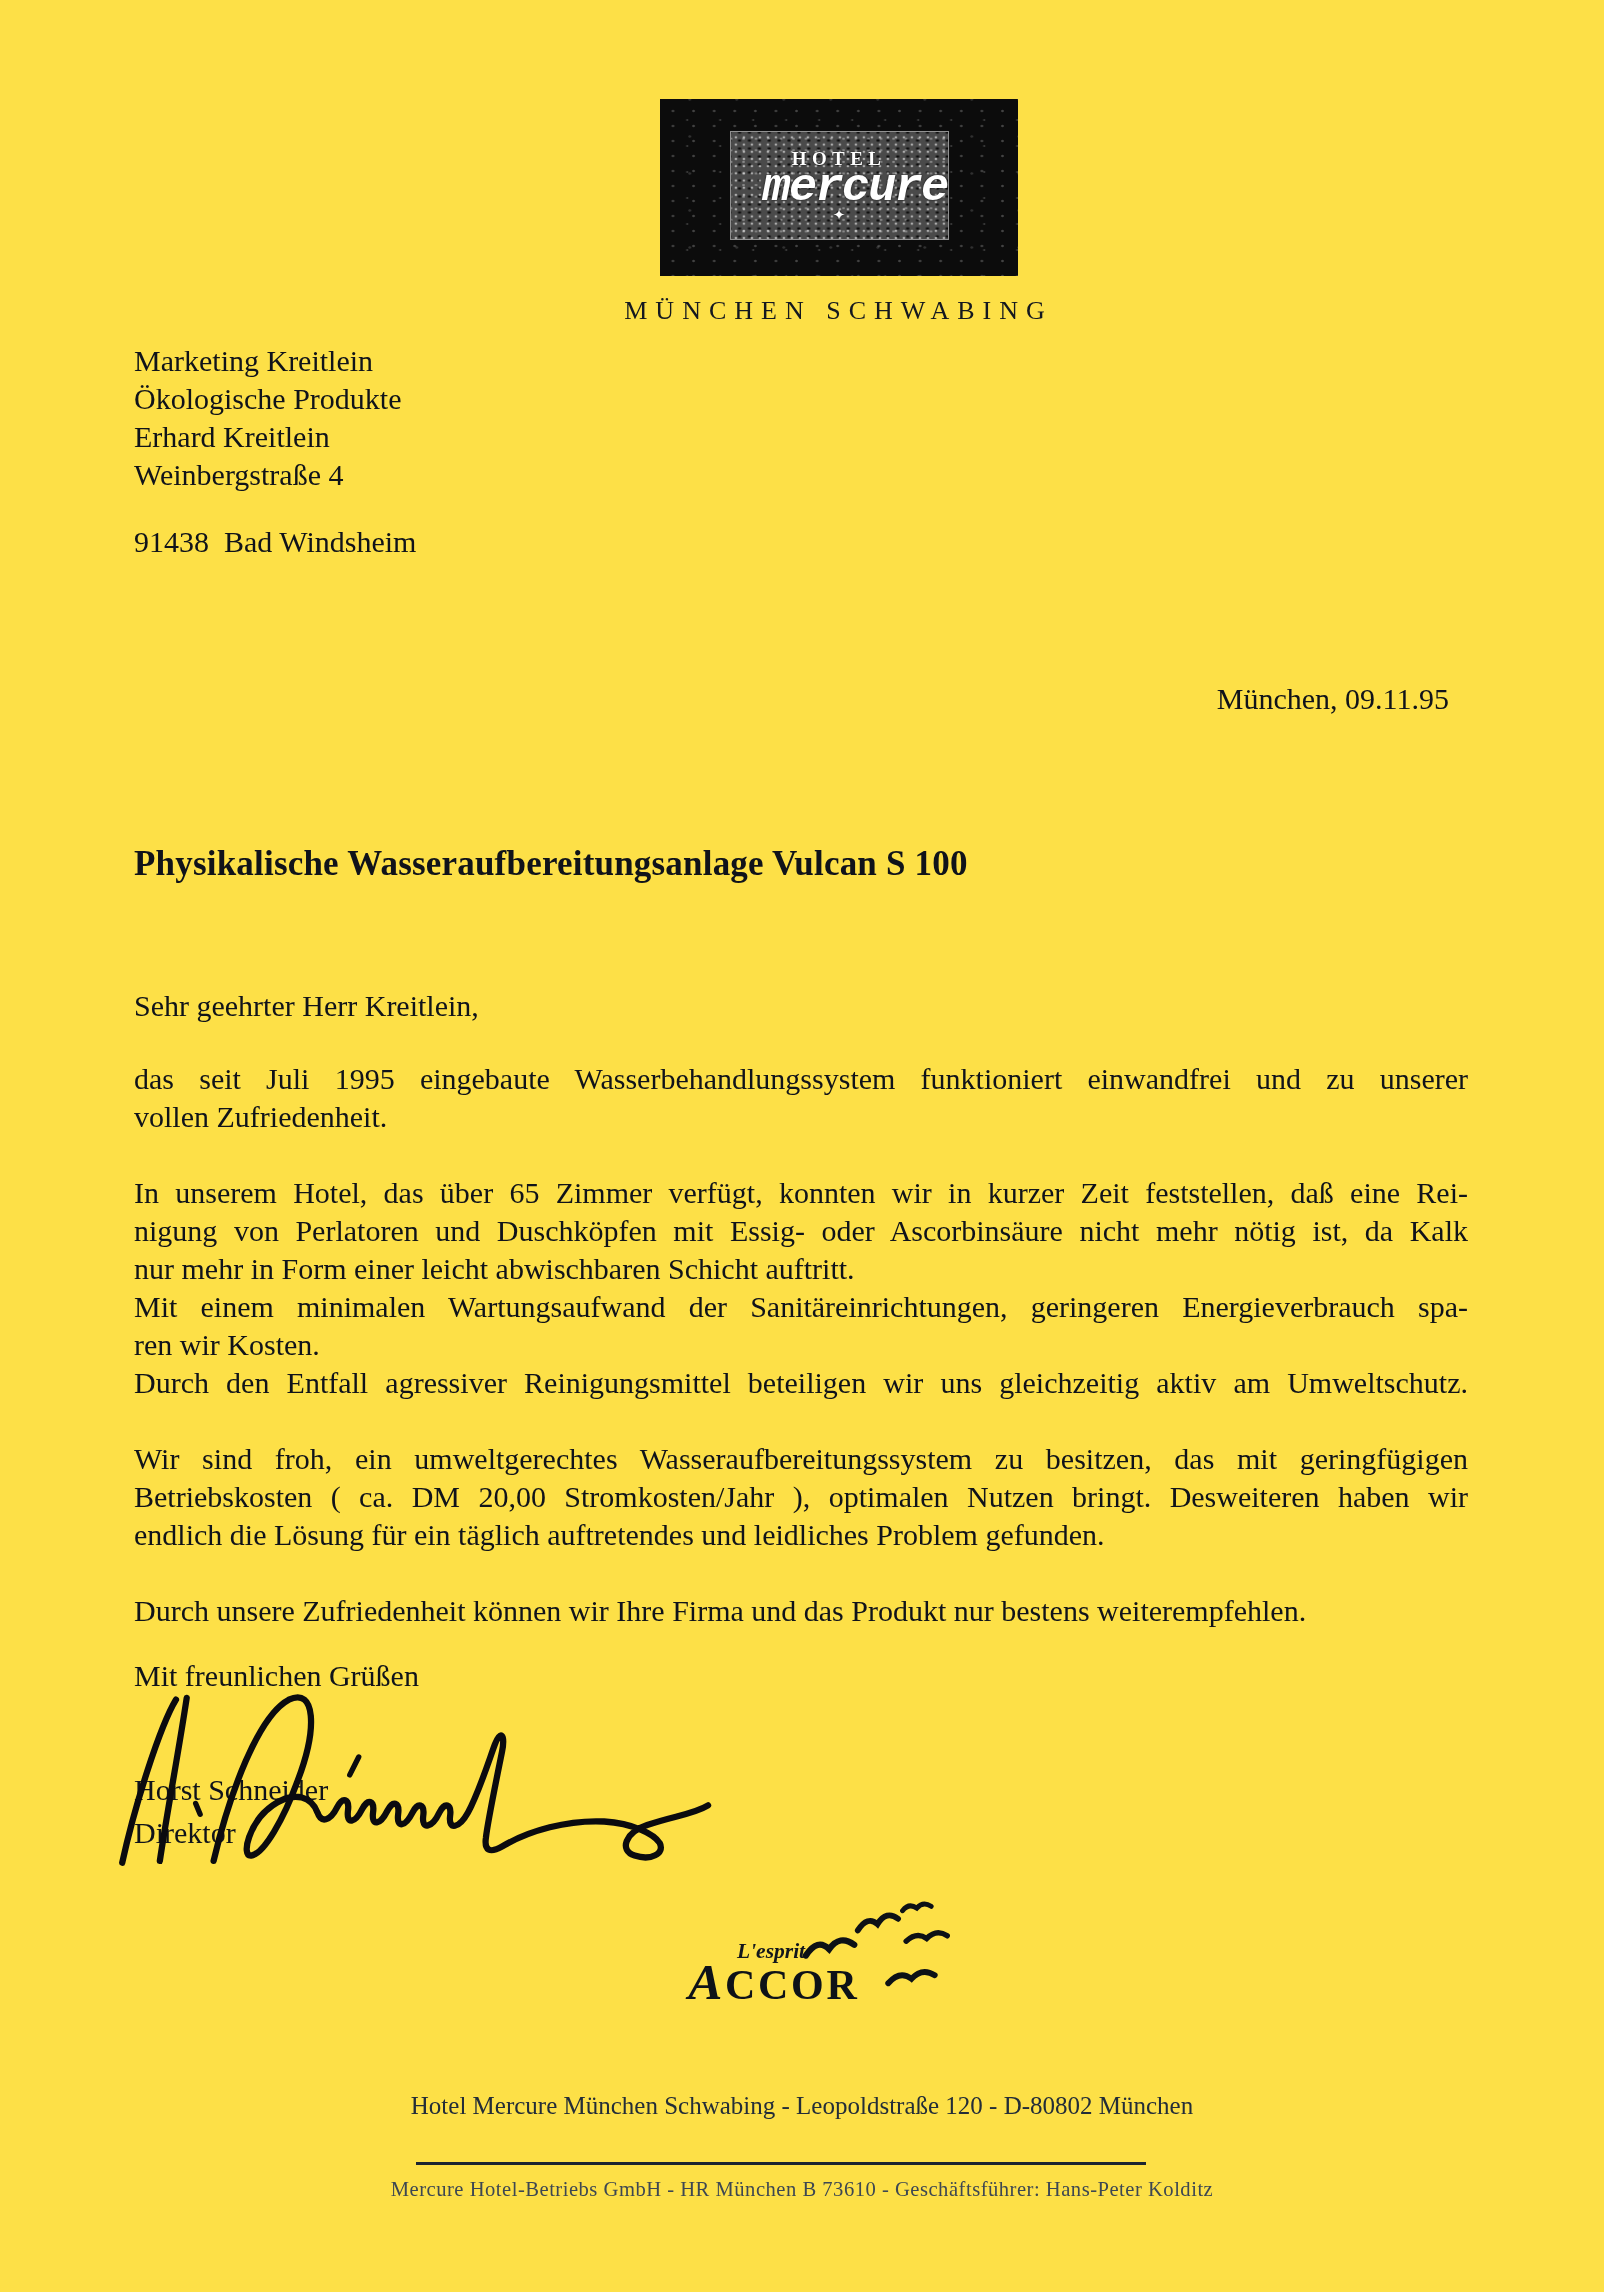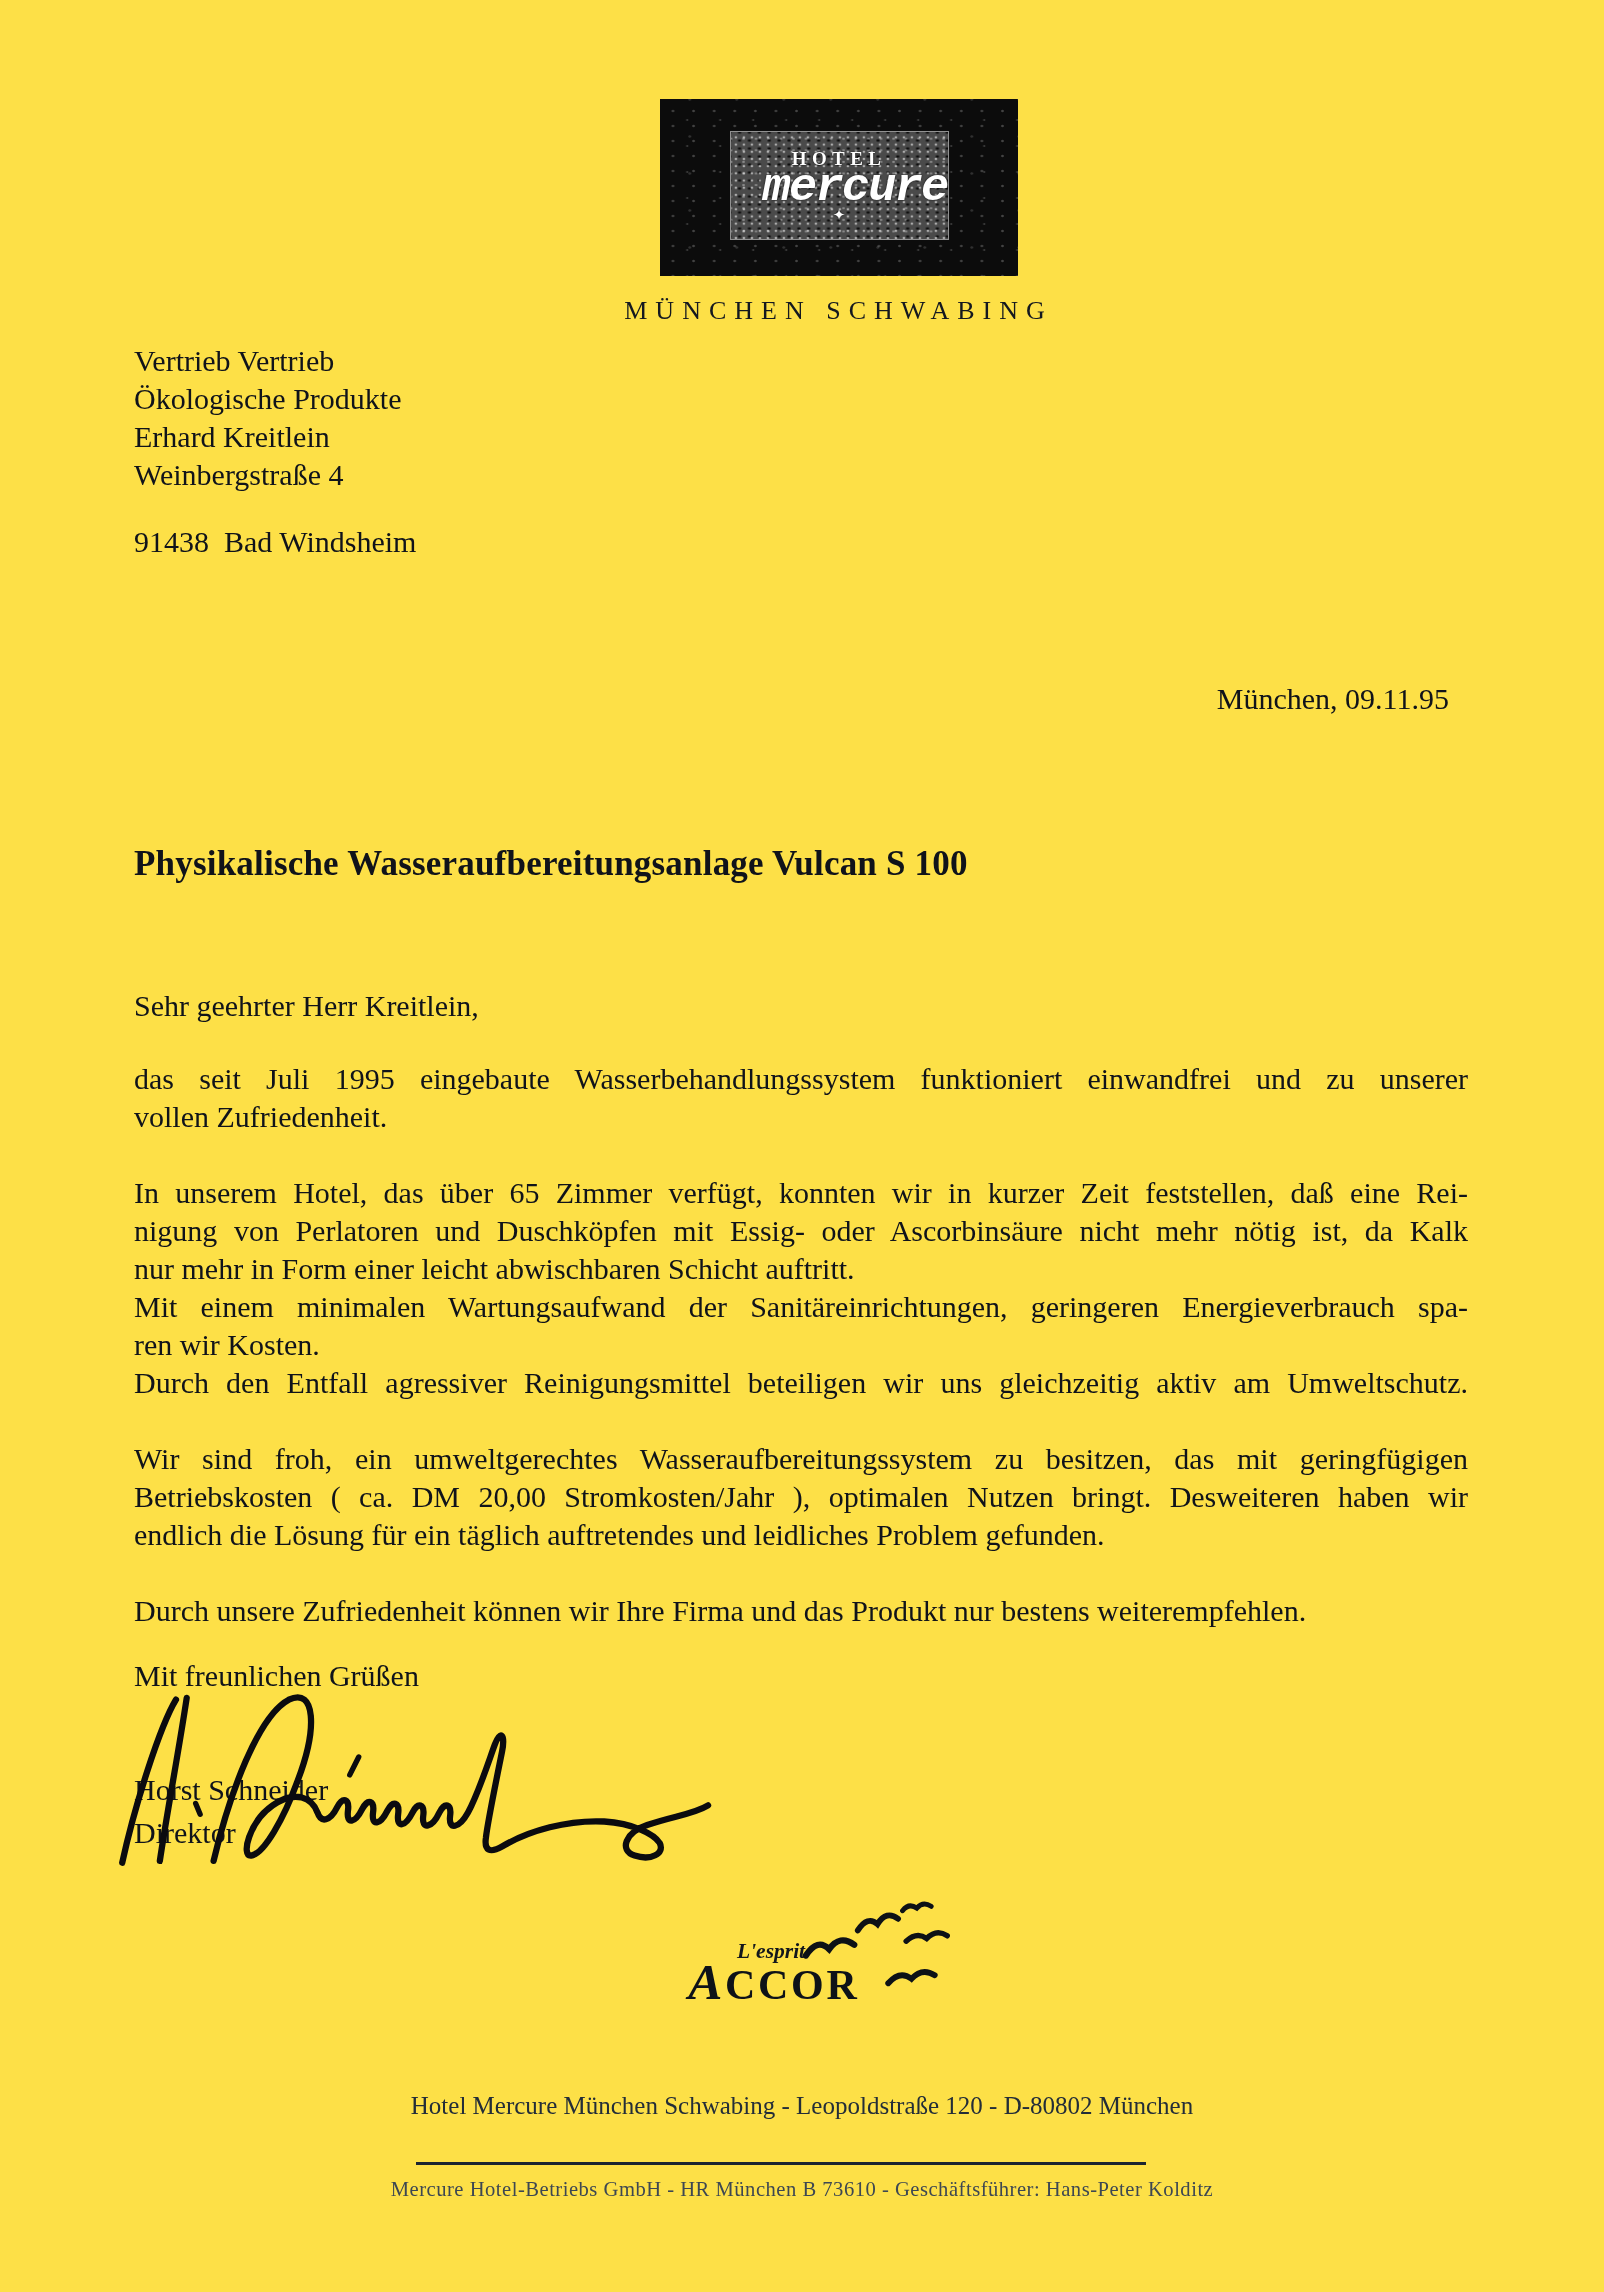--- a/index.html
+++ b/index.html
@@ -89,21 +89,21 @@
     <div class="logo-inner">
       <div class="logo-hotel">HOTEL</div>
       <div class="logo-brand">mercure</div>
       <div class="logo-star">✦</div>
     </div>
   </div>
   <div class="abs logo-location">MÜNCHEN SCHWABING</div>
 
   <div class="abs recipient">
     <div>
-        <div>Vertrieb Vertrieb</div>
+        <div>Marketing Kreitlein</div>
         <div>Ökologische Produkte</div>
         <div>Erhard Kreitlein</div>
         <div>Weinbergstraße 4</div>
       </div>
     <div class="recipient-city">91438  Bad Windsheim</div>
   </div>
 
   <div class="abs dateline">München, 09.11.95</div>
 
   <div class="abs subject">Physikalische Wasseraufbereitungsanlage Vulcan S 100</div>

